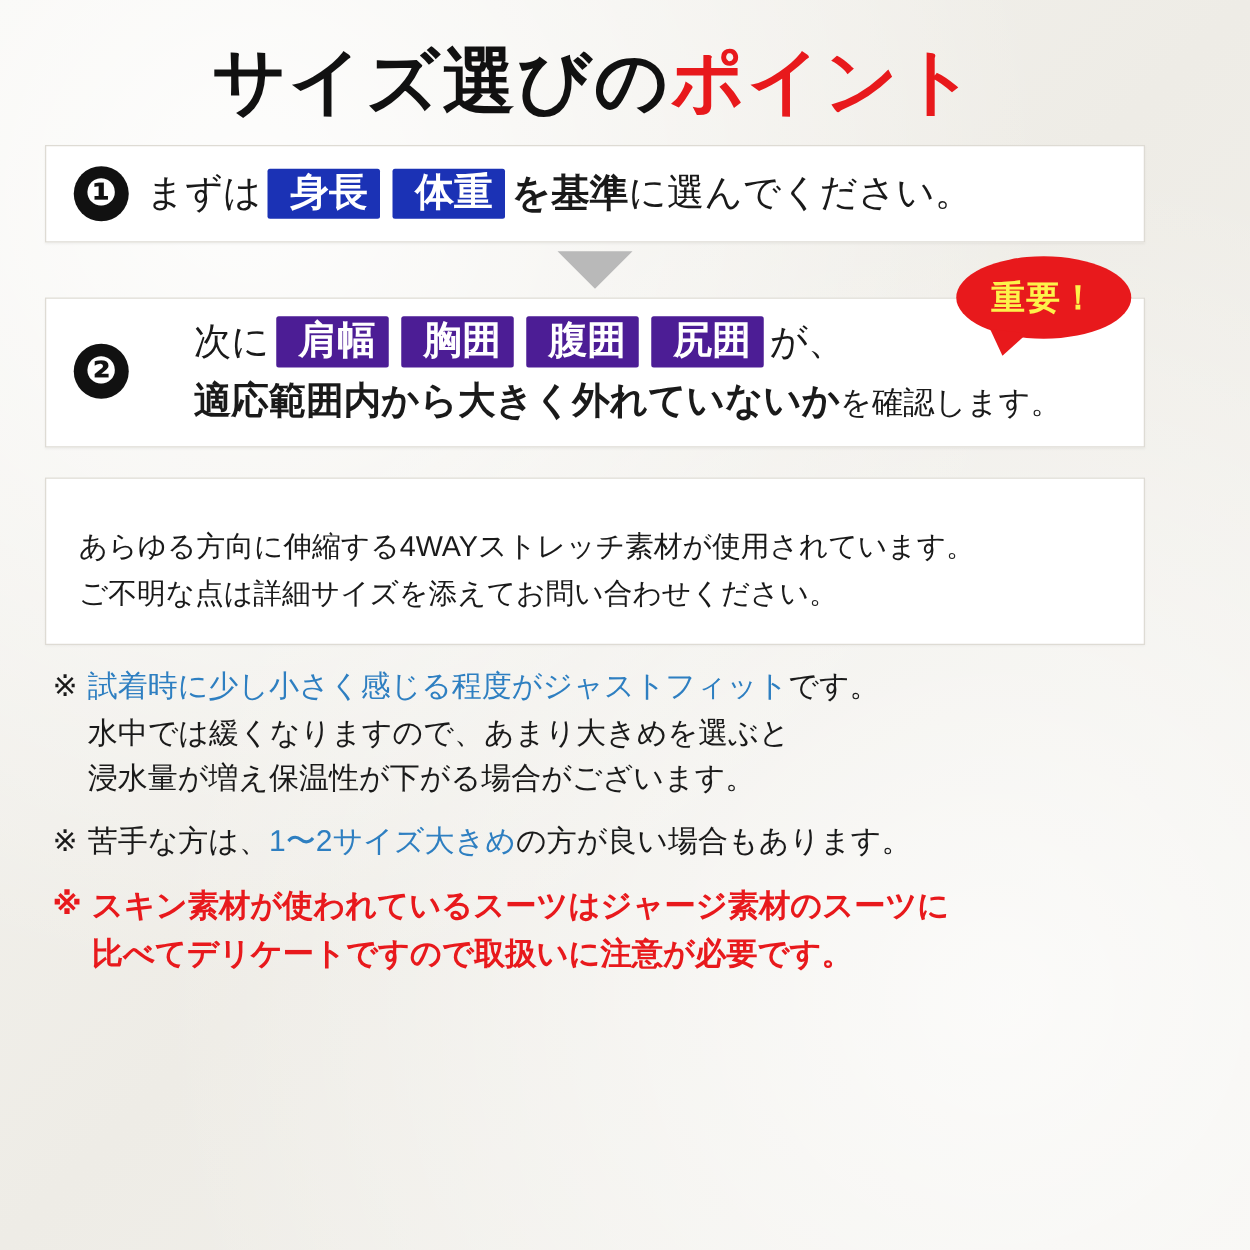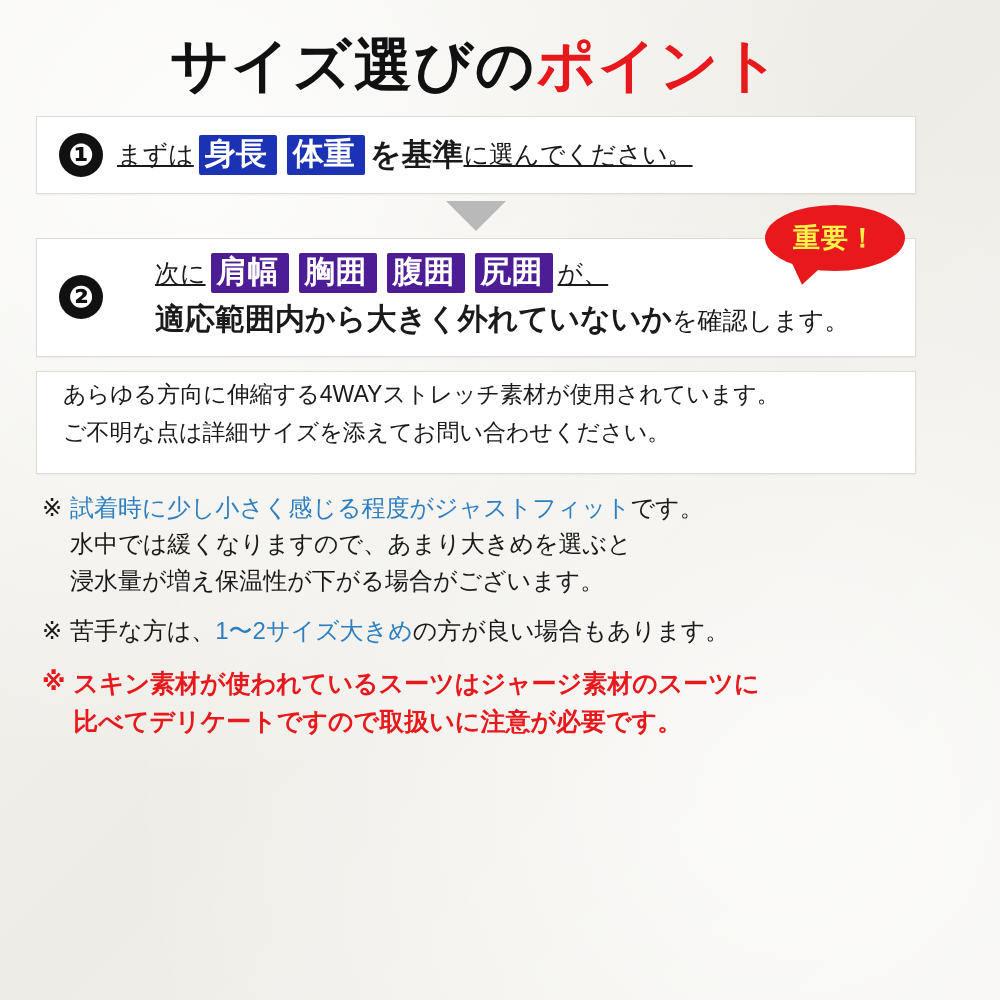--- a/index.html
+++ b/index.html
@@ -77,31 +77,31 @@
     margin-right: 14px;
     font-family: "DejaVu Sans", sans-serif;
     line-height: 1;
   }
   .step-line {
     display: flex;
     align-items: center;
     flex-wrap: nowrap;
     white-space: nowrap;
   }
-  .t-sm { font-size: 25px; text-decoration: underline; }
+  .t-sm { font-size: 30px; }
   .t-lg { font-size: 31px; font-weight: bold; }
 
   .tag {
     display: inline-flex;
     align-items: center;
     justify-content: center;
     color: #ffffff;
     font-weight: bold;
     font-size: 31px;
-    padding: 3px 10px 5px 6px;
+    padding: 3px 10px 5px 18px;
     margin: 0 5px;
     line-height: 1.05;
     border-radius: 2px;
     text-align: center;
   }
   .tag-blue { background: #1b32b5; }
   .tag-green { background: #4c1d95; }
 
   
   .arrow-wrap {
@@ -162,22 +162,22 @@
     border-right: 18px solid transparent;
     border-top: 20px solid #e8191c;
     transform: rotate(6deg);
   }
 
   
   .note-box {
     background: #ffffff;
     border: 1px solid #dedbd4;
     box-shadow: 0 1px 2px rgba(0,0,0,0.05);
-    margin: 14px 8px 0 8px;
-    padding: 4px 26px 22px 26px;
+    margin: 24px 8px 0 8px;
+    padding: 36px 26px 22px 26px;
     box-sizing: border-box;
   }
   .note-line {
     font-size: 23px;
     line-height: 1.62;
     white-space: nowrap;
   }
   .note-line.bold { font-weight: bold; }
 
   

